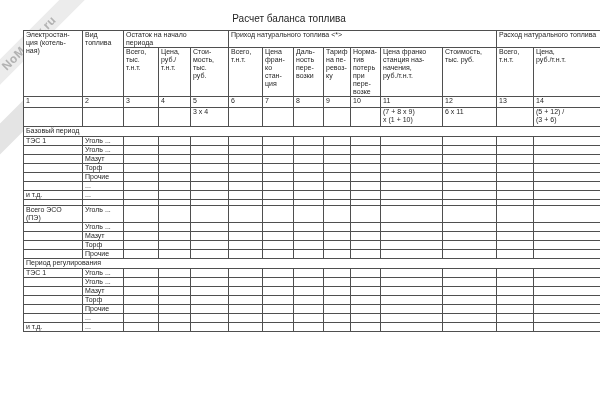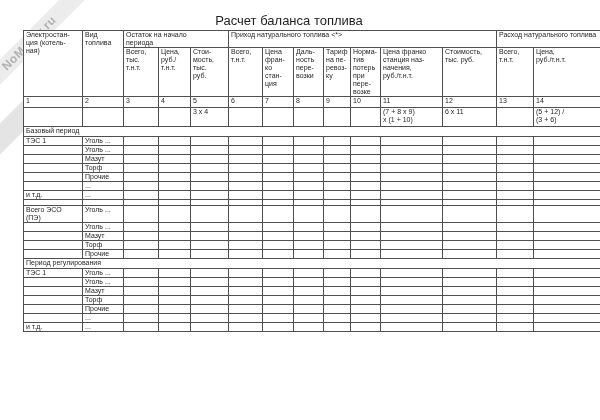--- a/index.html
+++ b/index.html
@@ -12,21 +12,21 @@
   .wm-band{position:absolute;transform:rotate(-45deg);}
   .wm-band.upper{left:-46px;top:34px;width:150px;height:18px;background:#ececec;}
   .wm-band.lower{left:-55px;top:103px;width:160px;height:22px;background:#e4e4e4;}
   .wm-text{
     position:absolute;left:-21px;top:36px;width:100px;text-align:center;
     transform:rotate(-45deg);color:#b2b2b2;font-weight:bold;font-size:12px;
     letter-spacing:.5px;
   }
   .title{
     position:absolute;top:13px;left:0;width:578px;text-align:center;
-    font-size:13px;z-index:2;
+    font-size:10px;z-index:2;
   }
   .table-wrap{position:absolute;left:23px;top:30px;z-index:1;}
   table{
     border-collapse:collapse;table-layout:fixed;width:582px;background:#fff;
     font-size:7px;line-height:8px;
   }
   th,td{
     border:1px solid #4f4f4f;padding:0 2px;vertical-align:top;text-align:left;
     font-weight:normal;white-space:pre-line;overflow:hidden;word-wrap:break-word;
   }

